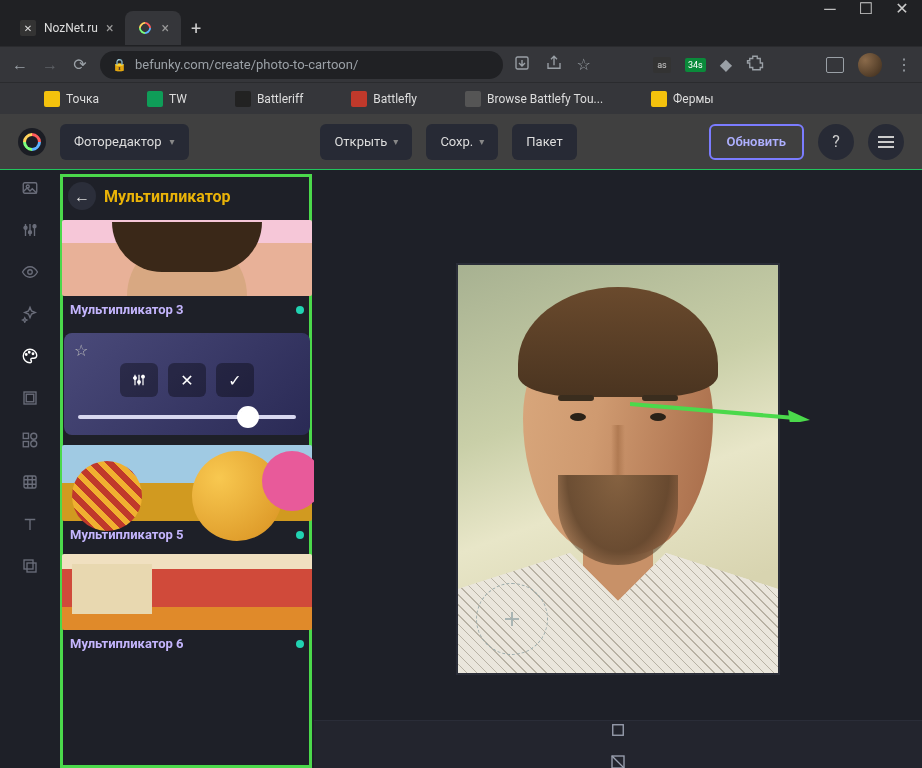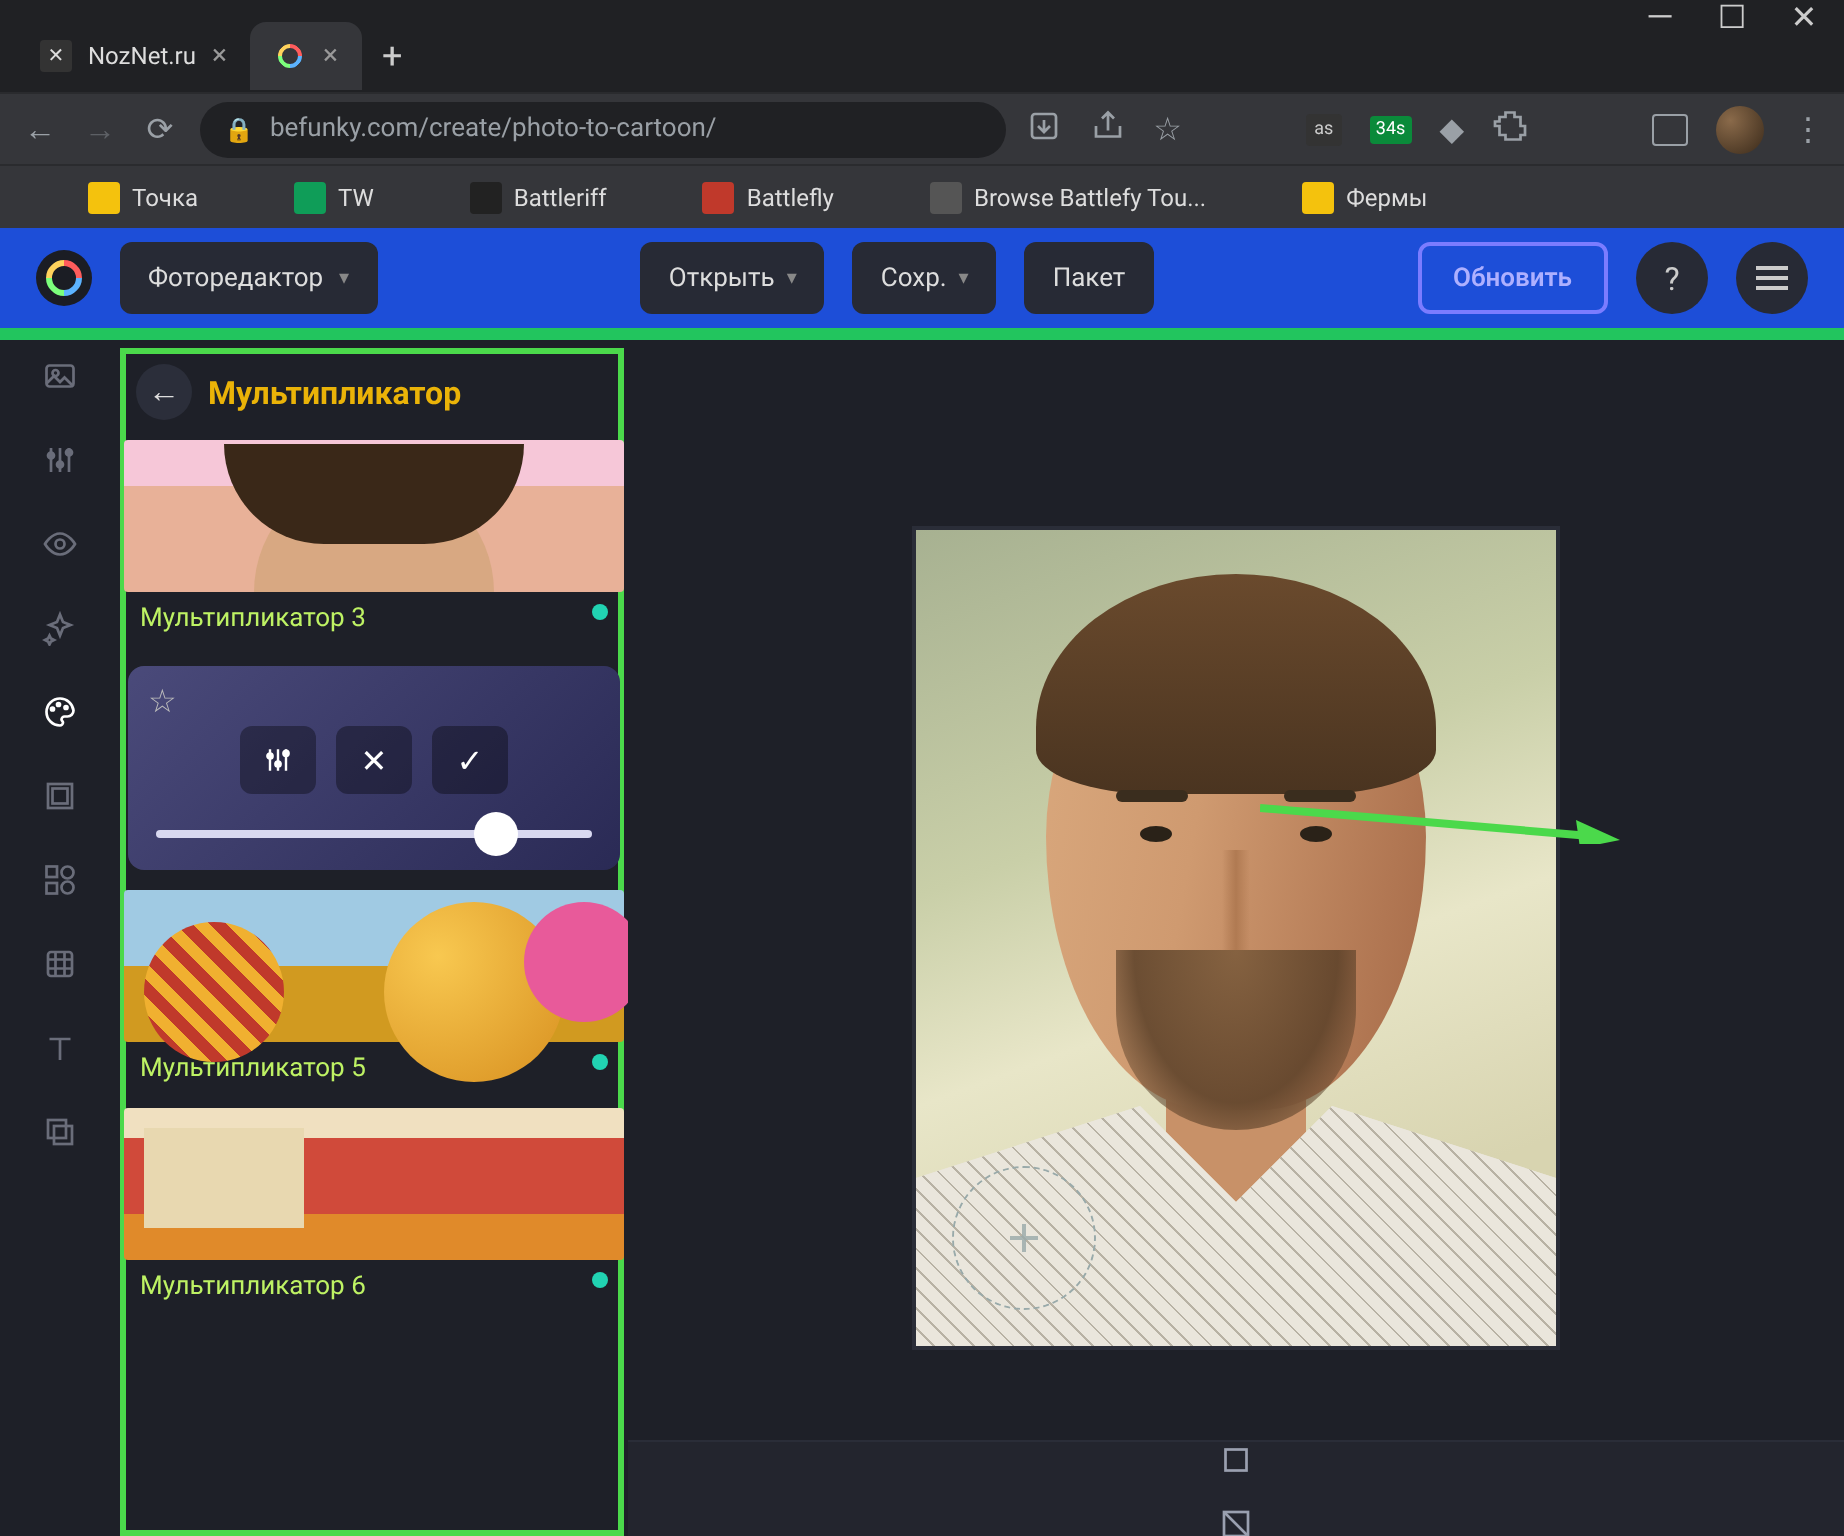--- a/index.html
+++ b/index.html
@@ -20,21 +20,21 @@
 .omnibox { flex:1; display:flex; align-items:center; gap:8px; background:#202124; border-radius:18px; height:28px; padding:0 12px; color:#9aa0a6; font-size:13px; }
 .lock { font-size:12px; }
 .ext-icons { display:flex; gap:14px; align-items:center; color:#9aa0a6; }
 .ext-box { width:18px; height:16px; border:1.5px solid #9aa0a6; border-radius:2px;margin-left:48px; }
 .avatar { width:24px; height:24px; border-radius:50%; background:radial-gradient(circle at 30% 30%,#8a6a4a,#3a2a1a); }
 .bookmarks { display:flex; align-items:center; gap:16px; height:32px; padding:0 12px; background:#35363a; border-top:1px solid #2a2b2e; color:#ddd; font-size:12px; }
 .bm { display:flex; align-items:center; gap:6px; cursor:pointer;margin-left:32px; }
 .bm-ico { width:16px; height:16px; border-radius:2px; }
 
 
-.appbar { display:flex; align-items:center; height:56px; padding:0 18px; background:#1d4ed8; border-bottom:6px solid #22c55e; gap:14px; }
+.appbar { display:flex; align-items:center; height:56px; padding:0 18px; background:#404040; border-bottom:1px solid #22c55e; gap:14px; }
 .logo { width:28px; height:28px; border-radius:50%; background:#1b1d24; display:flex; align-items:center; justify-content:center; }
 .logo-inner { width:18px; height:18px; border-radius:50%; border:3px solid transparent; border-top-color:#ff5c5c; border-right-color:#5cb3ff; border-bottom-color:#7cff7c; border-left-color:#ffd25c; transform:rotate(45deg); }
 .app-dd { display:flex; align-items:center; gap:8px; background:#272a35; height:36px; padding:0 14px; border-radius:6px; color:#ddd; font-size:13px; cursor:pointer; }
 .app-btn { display:flex; align-items:center; gap:6px; background:#272a35; height:36px; padding:0 14px; border-radius:6px; color:#ddd; font-size:13px; cursor:pointer; }
 .spacer { flex:1; }
 .upgrade { background:transparent; border:2px solid #7b7cff; color:#aeb0ff; height:36px; padding:0 16px; border-radius:6px; font-size:13px; cursor:pointer; font-weight:600; }
 .circle-btn { width:36px; height:36px; border-radius:50%; background:#272a35; color:#ccc; display:flex; align-items:center; justify-content:center; cursor:pointer; }
 .menu-lines { width:16px; height:2px; background:#ccc; box-shadow:0 -5px 0 #ccc,0 5px 0 #ccc; }
 
 
@@ -45,21 +45,21 @@
 
 .side-panel { width:254px; padding:6px 0 0; position:relative; }
 .side-outline { position:absolute; top:4px; left:0; right:2px; bottom:0; border:3px solid #4bd94b; pointer-events:none; }
 .panel-head { display:flex; align-items:center; gap:8px; padding:6px 8px 10px; }
 .back-circle { width:28px; height:28px; border-radius:50%; background:#2b2e3a; color:#ddd; display:flex; align-items:center; justify-content:center; cursor:pointer; }
 .panel-title { color:#eab308; font-weight:700; font-size:16px; }
 .effect-list { display:flex; flex-direction:column; gap:4px; padding:0 2px; height:calc(100% - 44px); overflow:hidden; }
 .thumb { height:76px; border-radius:2px; background:linear-gradient(180deg,#f6c7d8 0%,#f6c7d8 30%,#e8b198 30%,#e8b198 100%); position:relative; }
 .thumb.balloons { background:linear-gradient(180deg,#a0cae3 0%,#a0cae3 50%,#d19a20 50%,#d19a20 100%); }
 .thumb.bld { background:linear-gradient(180deg,#f0e0c0 0%,#f0e0c0 20%,#d04a3a 20%,#d04a3a 70%,#e08a2a 70%); }
-.eff-label { display:flex; align-items:flex-start; justify-content:space-between; padding:6px 8px 8px; color:#bef264; font-size:13px; font-weight:400; }
+.eff-label { display:flex; align-items:center; justify-content:space-between; padding:6px 8px 8px; color:#c4b5fd; font-size:13px; font-weight:700; }
 .dot { width:8px; height:8px; border-radius:50%; background:#21d3b2; }
 .applied { background:linear-gradient(135deg,#4a4a7a,#2a2a55); border-radius:8px; margin:4px 2px 6px; padding:10px; position:relative; }
 .star { color:#bbb; position:absolute; top:8px; left:10px; }
 .action-row { display:flex; justify-content:center; gap:10px; margin-top:20px; }
 .act-btn { width:38px; height:34px; border-radius:6px; background:rgba(0,0,0,0.35); color:#fff; display:flex; align-items:center; justify-content:center; cursor:pointer; font-size:16px; }
 .slider { position:relative; height:4px; background:#d8d8f0; border-radius:2px; margin:18px 4px 6px; }
 .slider-knob { position:absolute; right:18%; top:-7px; width:18px; height:18px; border-radius:50%; background:#fff; box-shadow:0 0 0 2px #fff; }
 
 .canvas-wrap { flex:1; display:flex; align-items:center; justify-content:center; position:relative; }
 .canvas { width:324px; height:412px; background:#cfd8c8; border:2px solid #2a2d38; position:relative; overflow:hidden; }

